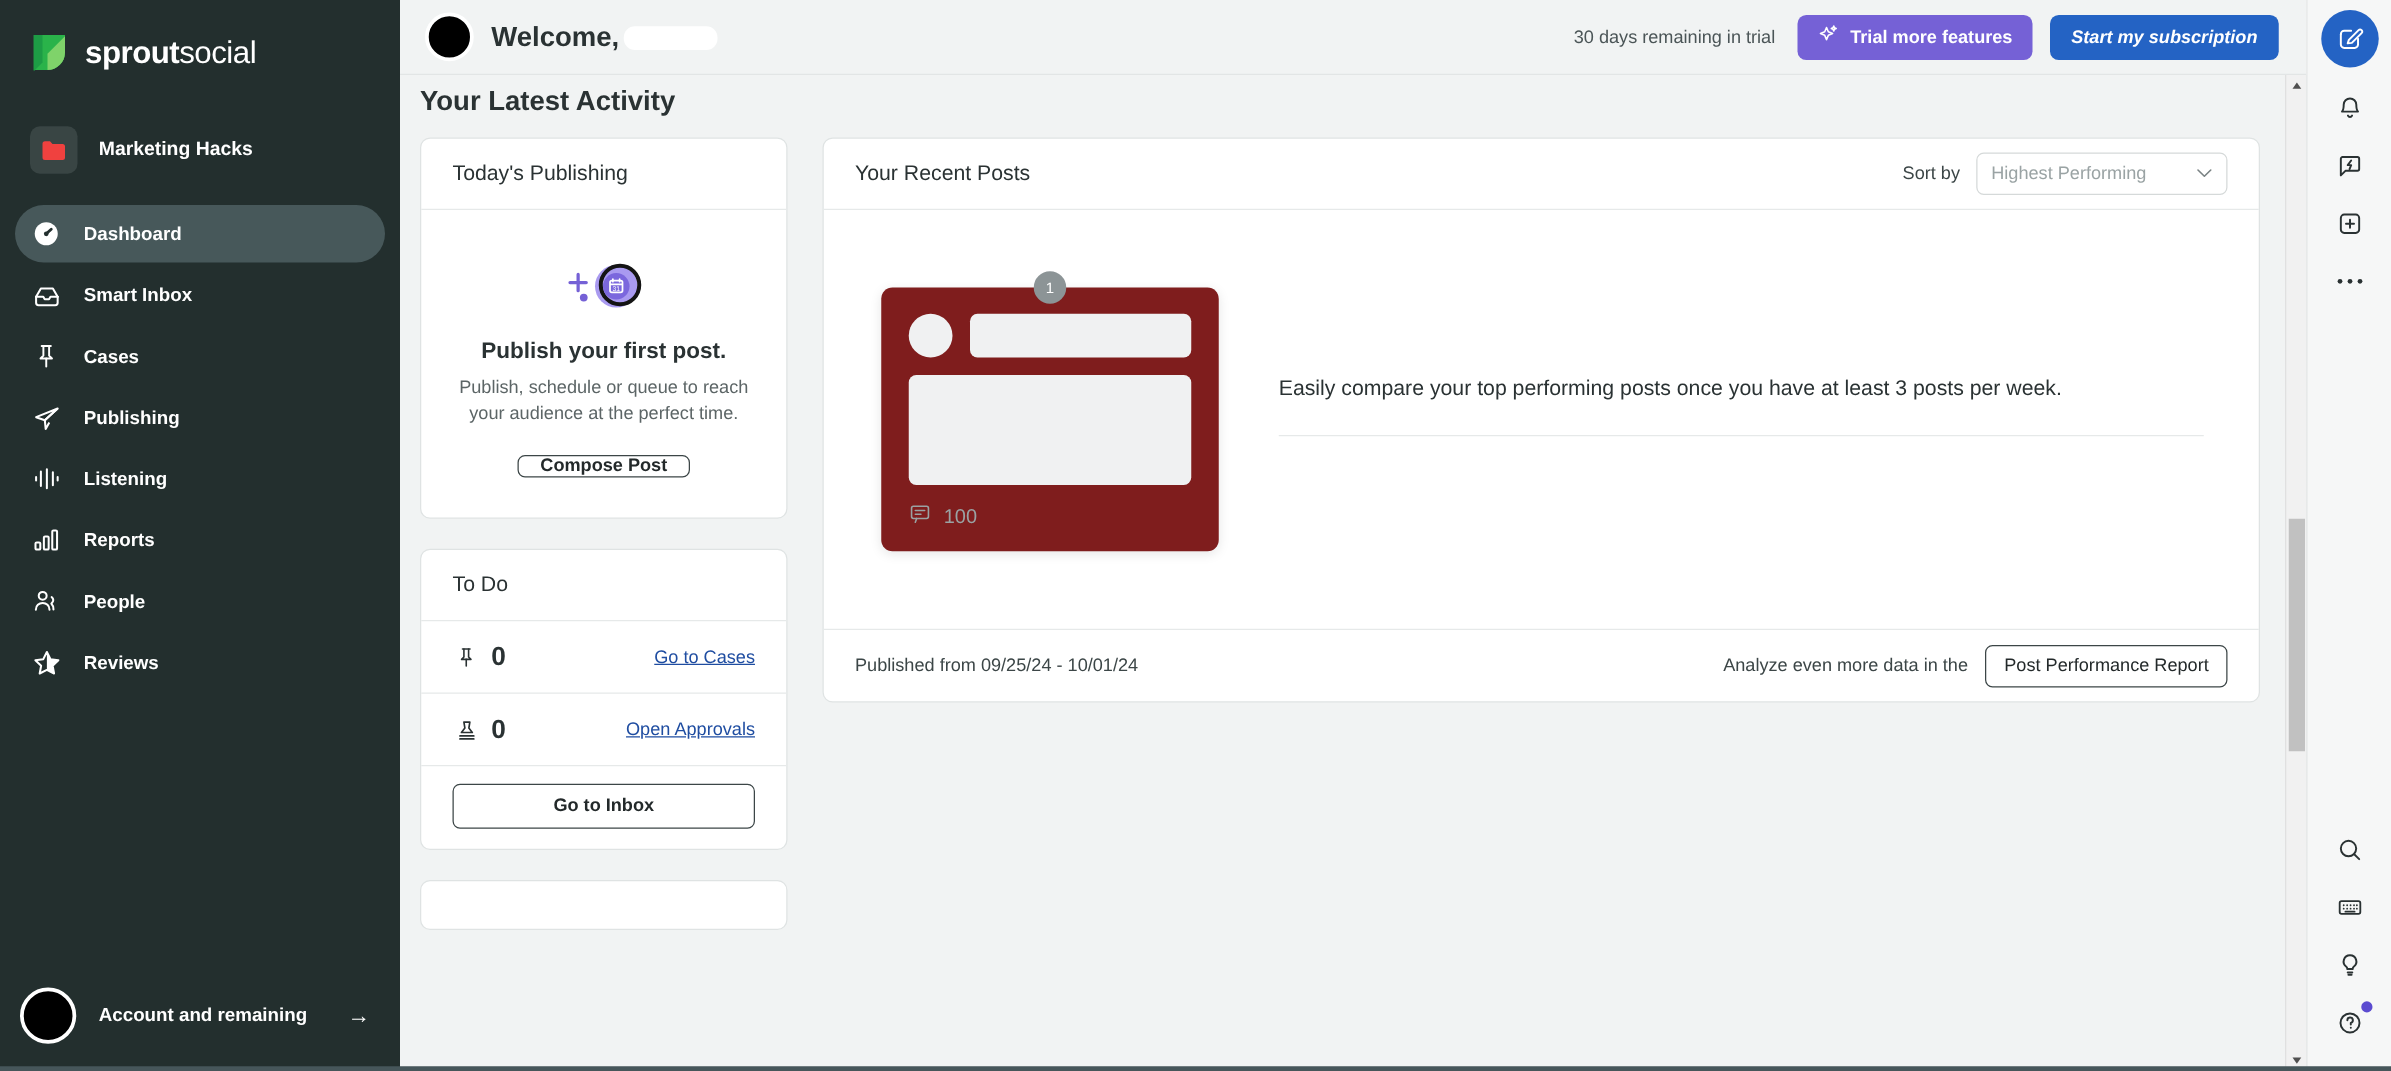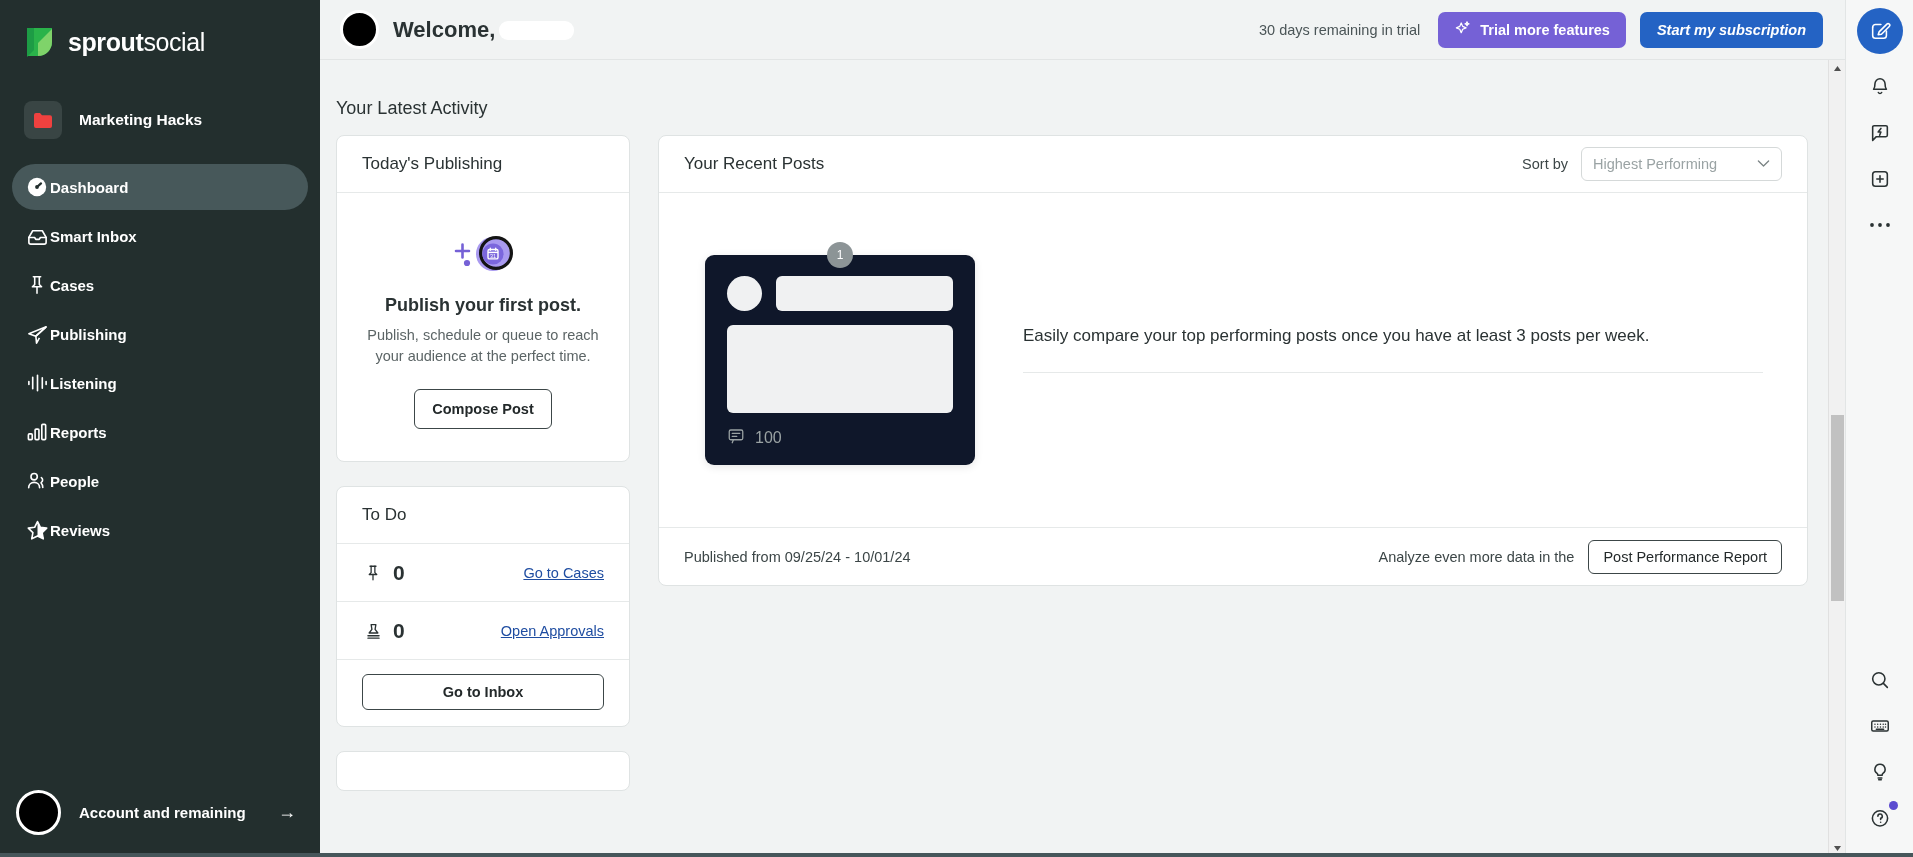--- a/index.html
+++ b/index.html
@@ -30,21 +30,21 @@
     padding: 0 24px; height: 48px; margin-top: 34px;
   }
   .ws-ico {
     width: 38px; height: 38px; border-radius: 8px; background: #394544;
     display: flex; align-items: center; justify-content: center; flex: 0 0 38px;
   }
   .ws-label { color: #fff; font-size: 15.5px; font-weight: 700; }
 
   .nav { margin-top: 20px; }
   .nav-item {
-    display: flex; align-items: center; 
+    display: flex; align-items: center; gap: 17px;
     height: 46px; margin: 0 12px 3px 12px;
     padding: 0 12px; border-radius: 23px;
     color: #ffffff; cursor: pointer; text-align: center;
   }
   .nav-item.active { background: #47585a; }
   .nav-ico { width: 26px; height: 26px; display: flex; align-items: center; justify-content: center; flex: 0 0 26px; }
   .nav-label { font-size: 15px; font-weight: 700; }
 
   .account {
     position: absolute; left: 0; bottom: 0; width: 320px;
@@ -85,21 +85,21 @@
     font-family: "Liberation Sans", sans-serif;
     font-style: italic;
   }
 
   
   .main-outer { flex: 1; display: flex; min-height: 0; position: relative; }
   .main {
     flex: 1; background: #f1f3f3; overflow: hidden; position: relative;
     padding: 0 20px 0 16px;
   }
-  .page-title { font-size: 18px; color: #2a3233; margin: 38px 0 16px 0; font-weight: 400; }
+  .page-title { font-size: 22px; color: #2a3233; margin: 8px 0 16px 0; font-weight: 700; }
   .grid { display: flex; gap: 28px; align-items: flex-start; }
   .col-left { width: 294px; flex: 0 0 294px; }
   .col-right { flex: 1; min-width: 0; }
 
   .card { background: #fff; border: 1px solid #dfe3e3; border-radius: 8px; }
   .card-head {
     padding: 0 25px; height: 57px; display: flex; align-items: center;
     border-bottom: 1px solid #e6e9e9; font-size: 17px; color: #2a3233;
   }
   .card-head .sort-wrap { margin-left: auto; display: flex; align-items: center; gap: 13px; }
@@ -111,21 +111,21 @@
   }
   .select .chev { margin-left: auto; color: #7a8384; font-size: 12px; }
 
   
   .pub-body { padding: 30px 18px 32px; text-align: center; }
   .pub-illus { height: 66px; position: relative; margin-bottom: 6px; }
   .pub-title { font-size: 18px; font-weight: 700; color: #2a3233; margin-bottom: 9px; }
   .pub-sub { font-size: 14.5px; color: #5c6566; line-height: 1.45; padding: 0 9px; }
   .btn-outline {
     margin-top: 22px; background: #fff; border: 1px solid #3c4647; border-radius: 6px;
-    height: 40px; padding: 0 17px; font-size: 14.5px; font-weight: 700; color: #23292a;
+    height: 18px; padding: 0 17px; font-size: 14.5px; font-weight: 700; color: #23292a;
     cursor: pointer; font-family: "Liberation Sans", sans-serif;
   }
 
   
   .todo-row {
     display: flex; align-items: center; padding: 0 25px; height: 58px;
     border-bottom: 1px solid #e6e9e9;
   }
   .todo-ico { width: 22px; display: flex; align-items: center; justify-content: center; margin-right: 9px; }
   .todo-count { font-size: 21px; font-weight: 700; color: #2a3233; }
@@ -139,21 +139,21 @@
 
   
   .posts-body { display: flex; align-items: center; gap: 48px; padding: 62px 44px 62px 46px; }
   .skel-wrap { position: relative; flex: 0 0 270px; }
   .skel-badge {
     position: absolute; top: -13px; left: 50%; transform: translateX(-50%);
     width: 26px; height: 26px; border-radius: 50%; background: #8c9496; color: #fff;
     font-size: 12px; display: flex; align-items: center; justify-content: center; z-index: 2;
   }
   .skel-card {
-    background: #0f172a; border-radius: 9px; padding: 21px 22px 16px;
+    background: #7f1d1d; border-radius: 9px; padding: 21px 22px 16px;
     box-shadow: 0 2px 9px rgba(0,0,0,0.10); position: relative;
   }
   .skel-top { display: flex; align-items: center; gap: 14px; margin-bottom: 14px; }
   .skel-avatar { width: 35px; height: 35px; border-radius: 50%; background: #f0f1f2; flex: 0 0 35px; }
   .skel-line { flex: 1; height: 35px; border-radius: 6px; background: #f0f1f2; }
   .skel-block { height: 88px; border-radius: 6px; background: #f0f1f2; margin-bottom: 14px; }
   .skel-foot { display: flex; align-items: center; gap: 10px; color: #9aa2a3; font-size: 16px; }
   .posts-copy { flex: 1; min-width: 0; }
   .posts-copy h3 { font-size: 17px; font-weight: 400; color: #2a3233; line-height: 1.5; margin-bottom: 24px; }
   .posts-div { height: 1px; background: #e6e9e9; margin-bottom: 24px; }

